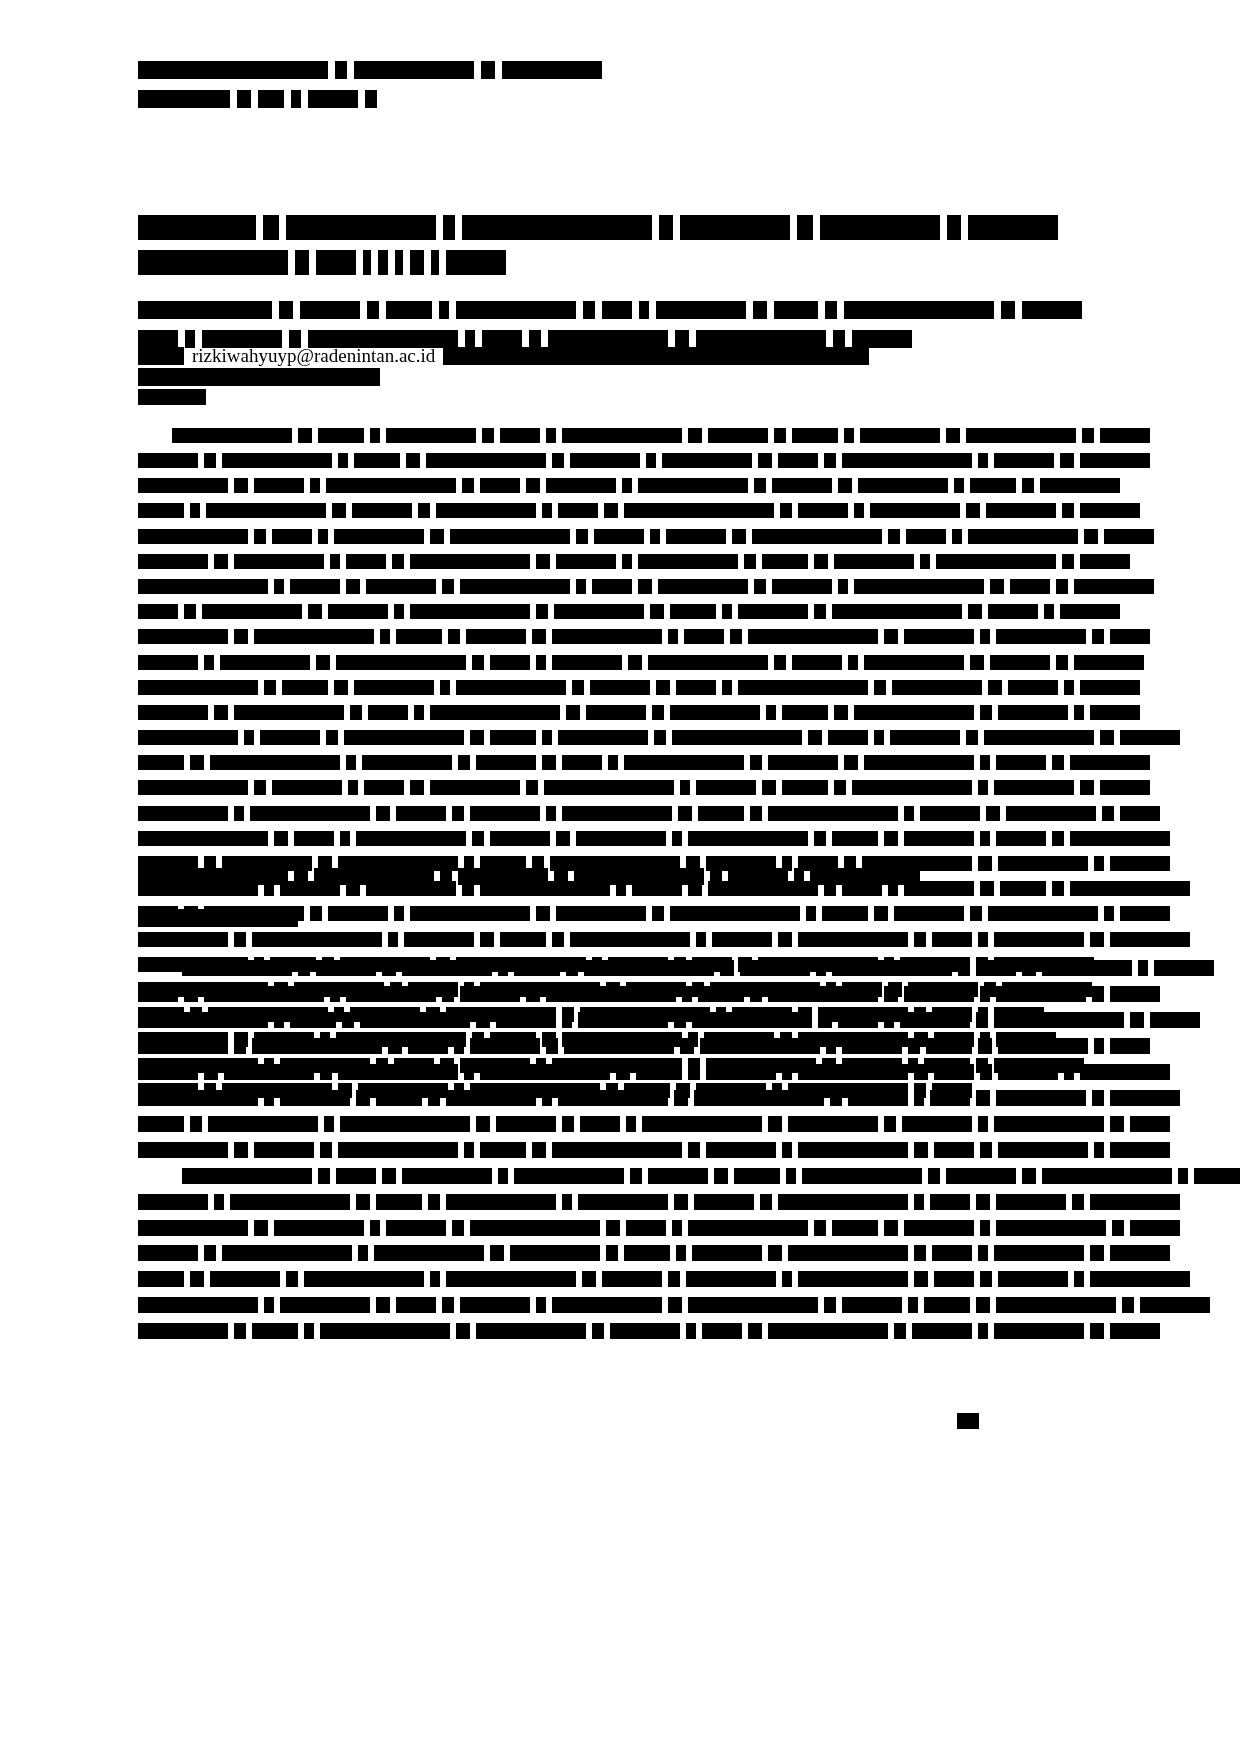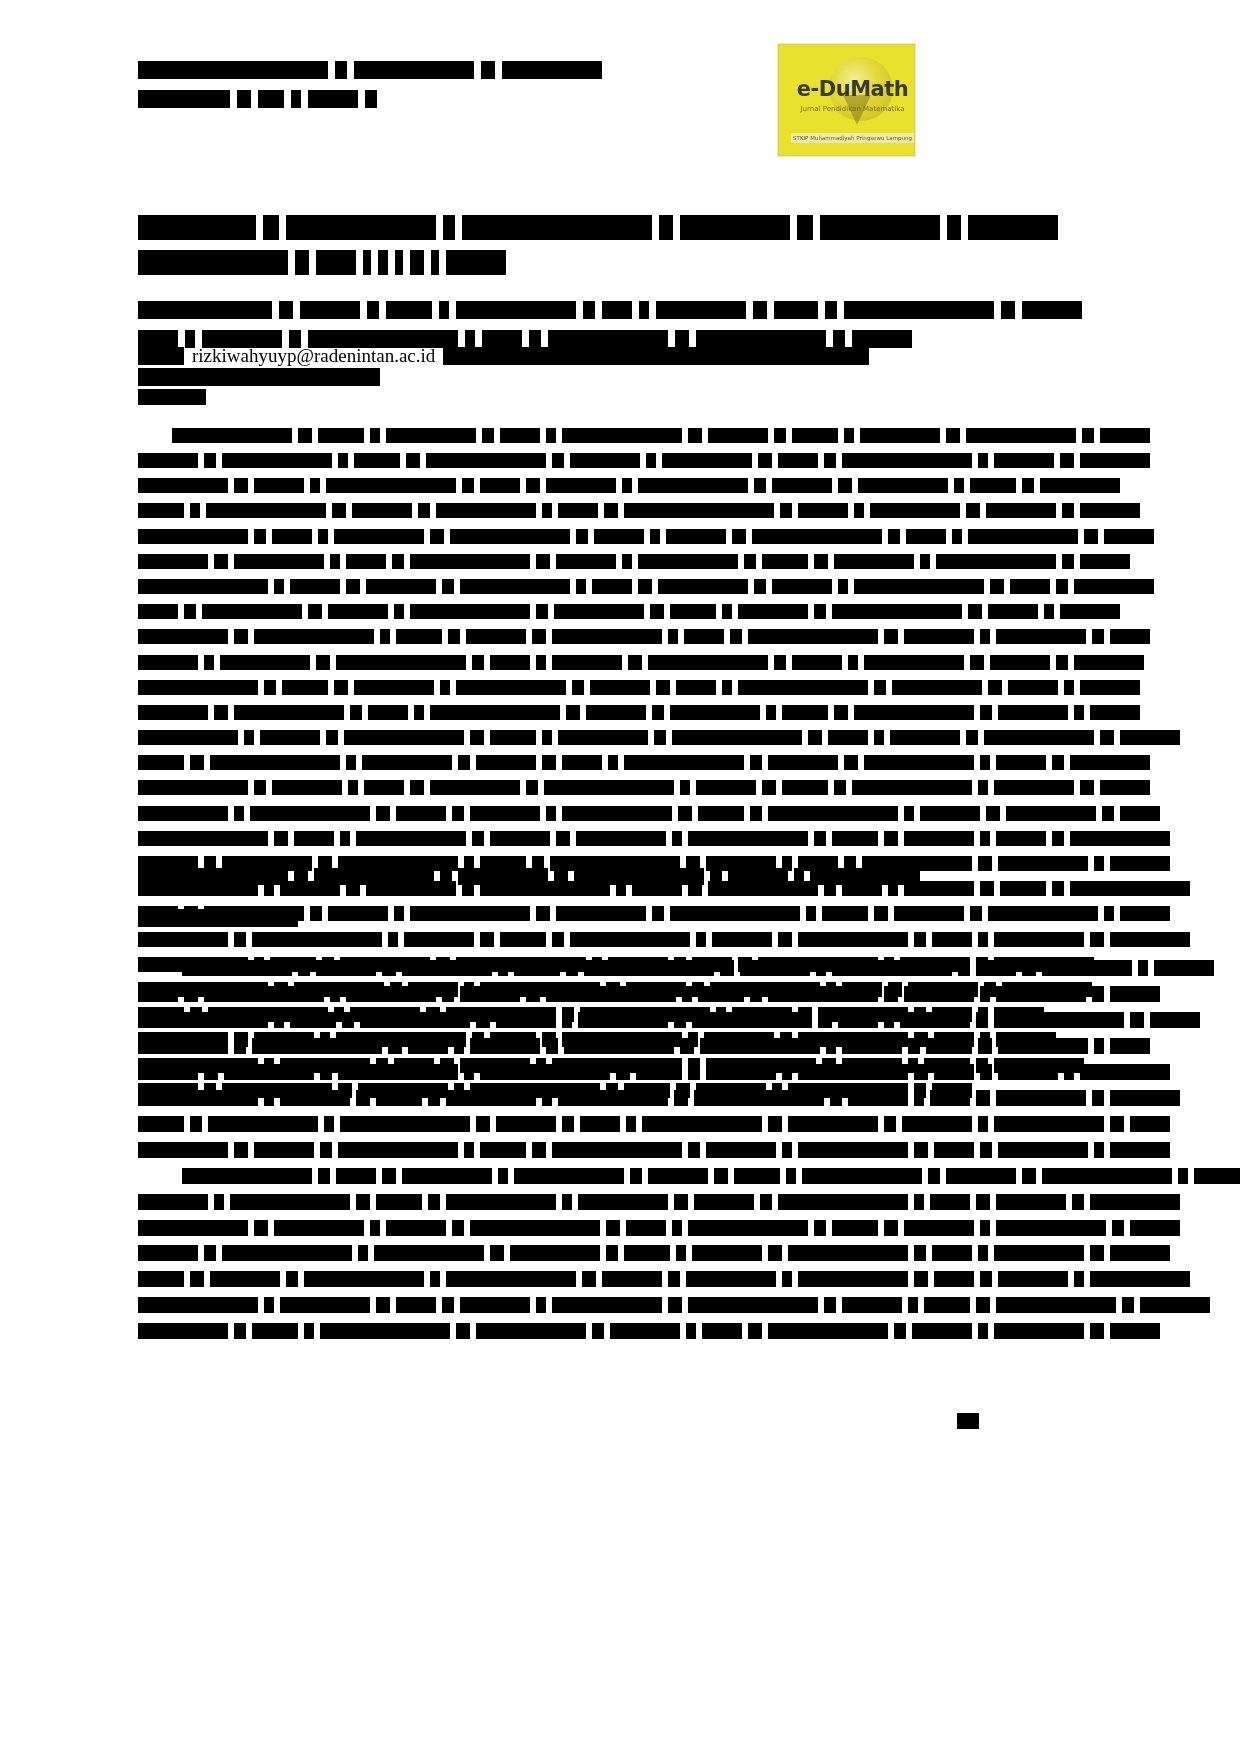--- a/index.html
+++ b/index.html
@@ -110,29 +110,20 @@
 </head>
 <body>
 
 <div class="page">
 
   <div id="journal-header">
       <span class="line"><span class="bar" style="width:190px"></span><span class="bar" style="width:12px"></span><span class="bar" style="width:120px"></span><span class="bar" style="width:14px"></span><span class="bar" style="width:100px"></span></span>
       <span class="line"><span class="bar" style="width:92px"></span><span class="bar" style="width:14px"></span><span class="bar" style="width:26px"></span><span class="bar" style="width:10px"></span><span class="bar" style="width:50px"></span><span class="bar" style="width:12px"></span></span>
     </div>
 
-  <div id="logo-box">
-    <div id="logo-inner">
-      <div id="logo-circle"></div>
-      <div id="logo-flask"></div>
-      <div id="logo-text">e-DuMath</div>
-      <div id="logo-sub">Jurnal Pendidikan Matematika</div>
-      <div id="logo-foot">STKIP Muhammadiyah Pringsewu Lampung</div>
-    </div>
-  </div>
 
   <div id="article-title">
       <span class="line"><span class="bar" style="width:118px"></span><span class="bar" style="width:16px"></span><span class="bar" style="width:150px"></span><span class="bar" style="width:12px"></span><span class="bar" style="width:190px"></span><span class="bar" style="width:14px"></span><span class="bar" style="width:110px"></span><span class="bar" style="width:16px"></span><span class="bar" style="width:120px"></span><span class="bar" style="width:14px"></span><span class="bar" style="width:90px"></span></span>
       <span class="line"><span class="bar" style="width:150px"></span><span class="bar" style="width:14px"></span><span class="bar" style="width:40px"></span><span class="bar" style="width:8px"></span><span class="bar" style="width:10px"></span><span class="bar" style="width:8px"></span><span class="bar" style="width:14px"></span><span class="bar" style="width:8px"></span><span class="bar" style="width:60px"></span></span>
     </div>
 
   <div id="authors">
       <span class="line"><span class="bar" style="width:134px"></span><span class="bar" style="width:14px"></span><span class="bar" style="width:60px"></span><span class="bar" style="width:12px"></span><span class="bar" style="width:46px"></span><span class="bar" style="width:10px"></span><span class="bar" style="width:120px"></span><span class="bar" style="width:12px"></span><span class="bar" style="width:30px"></span><span class="bar" style="width:10px"></span><span class="bar" style="width:90px"></span><span class="bar" style="width:14px"></span><span class="bar" style="width:44px"></span><span class="bar" style="width:12px"></span><span class="bar" style="width:150px"></span><span class="bar" style="width:14px"></span><span class="bar" style="width:60px"></span></span>
       <span class="line"><span class="bar" style="width:40px"></span><span class="bar" style="width:10px"></span><span class="bar" style="width:80px"></span><span class="bar" style="width:12px"></span><span class="bar" style="width:150px"></span><span class="bar" style="width:10px"></span><span class="bar" style="width:40px"></span><span class="bar" style="width:12px"></span><span class="bar" style="width:120px"></span><span class="bar" style="width:14px"></span><span class="bar" style="width:130px"></span><span class="bar" style="width:12px"></span><span class="bar" style="width:60px"></span></span>
     </div>

